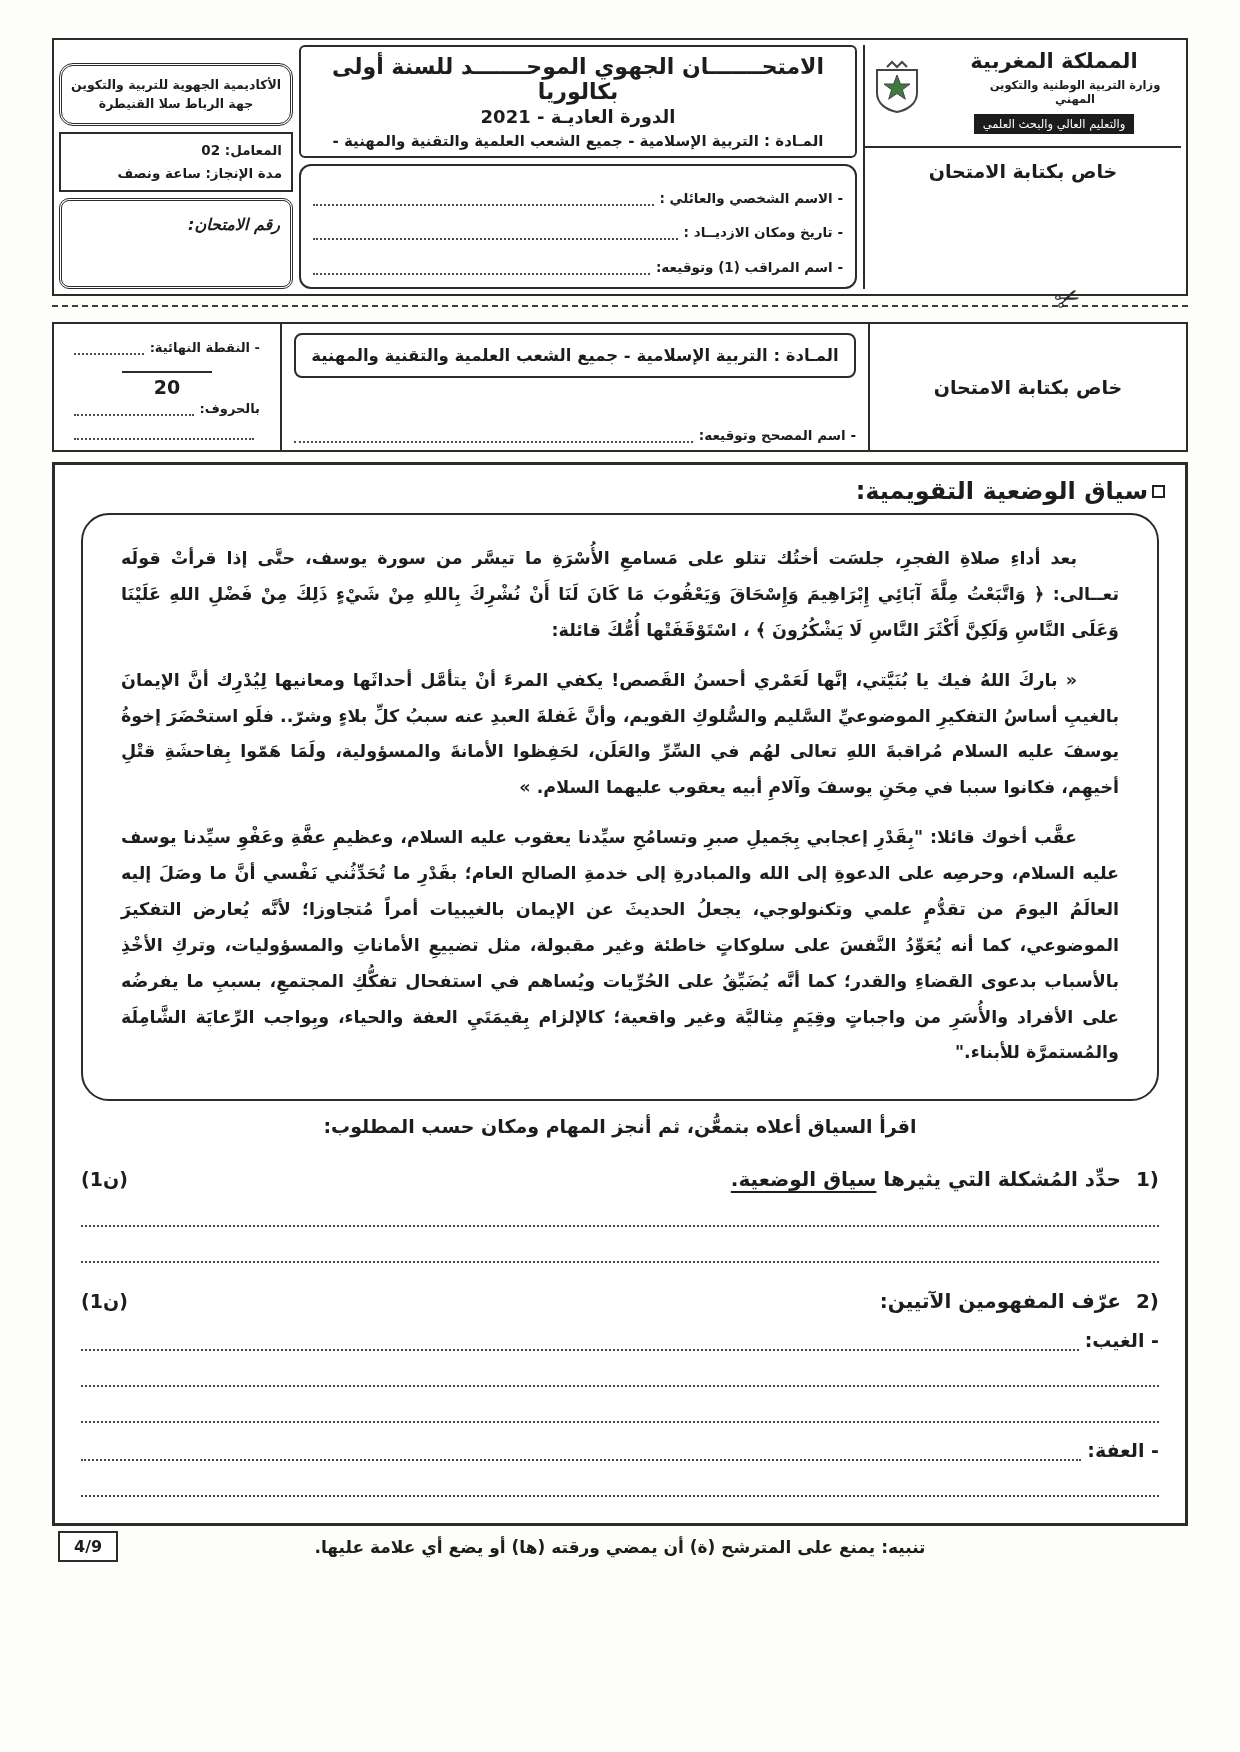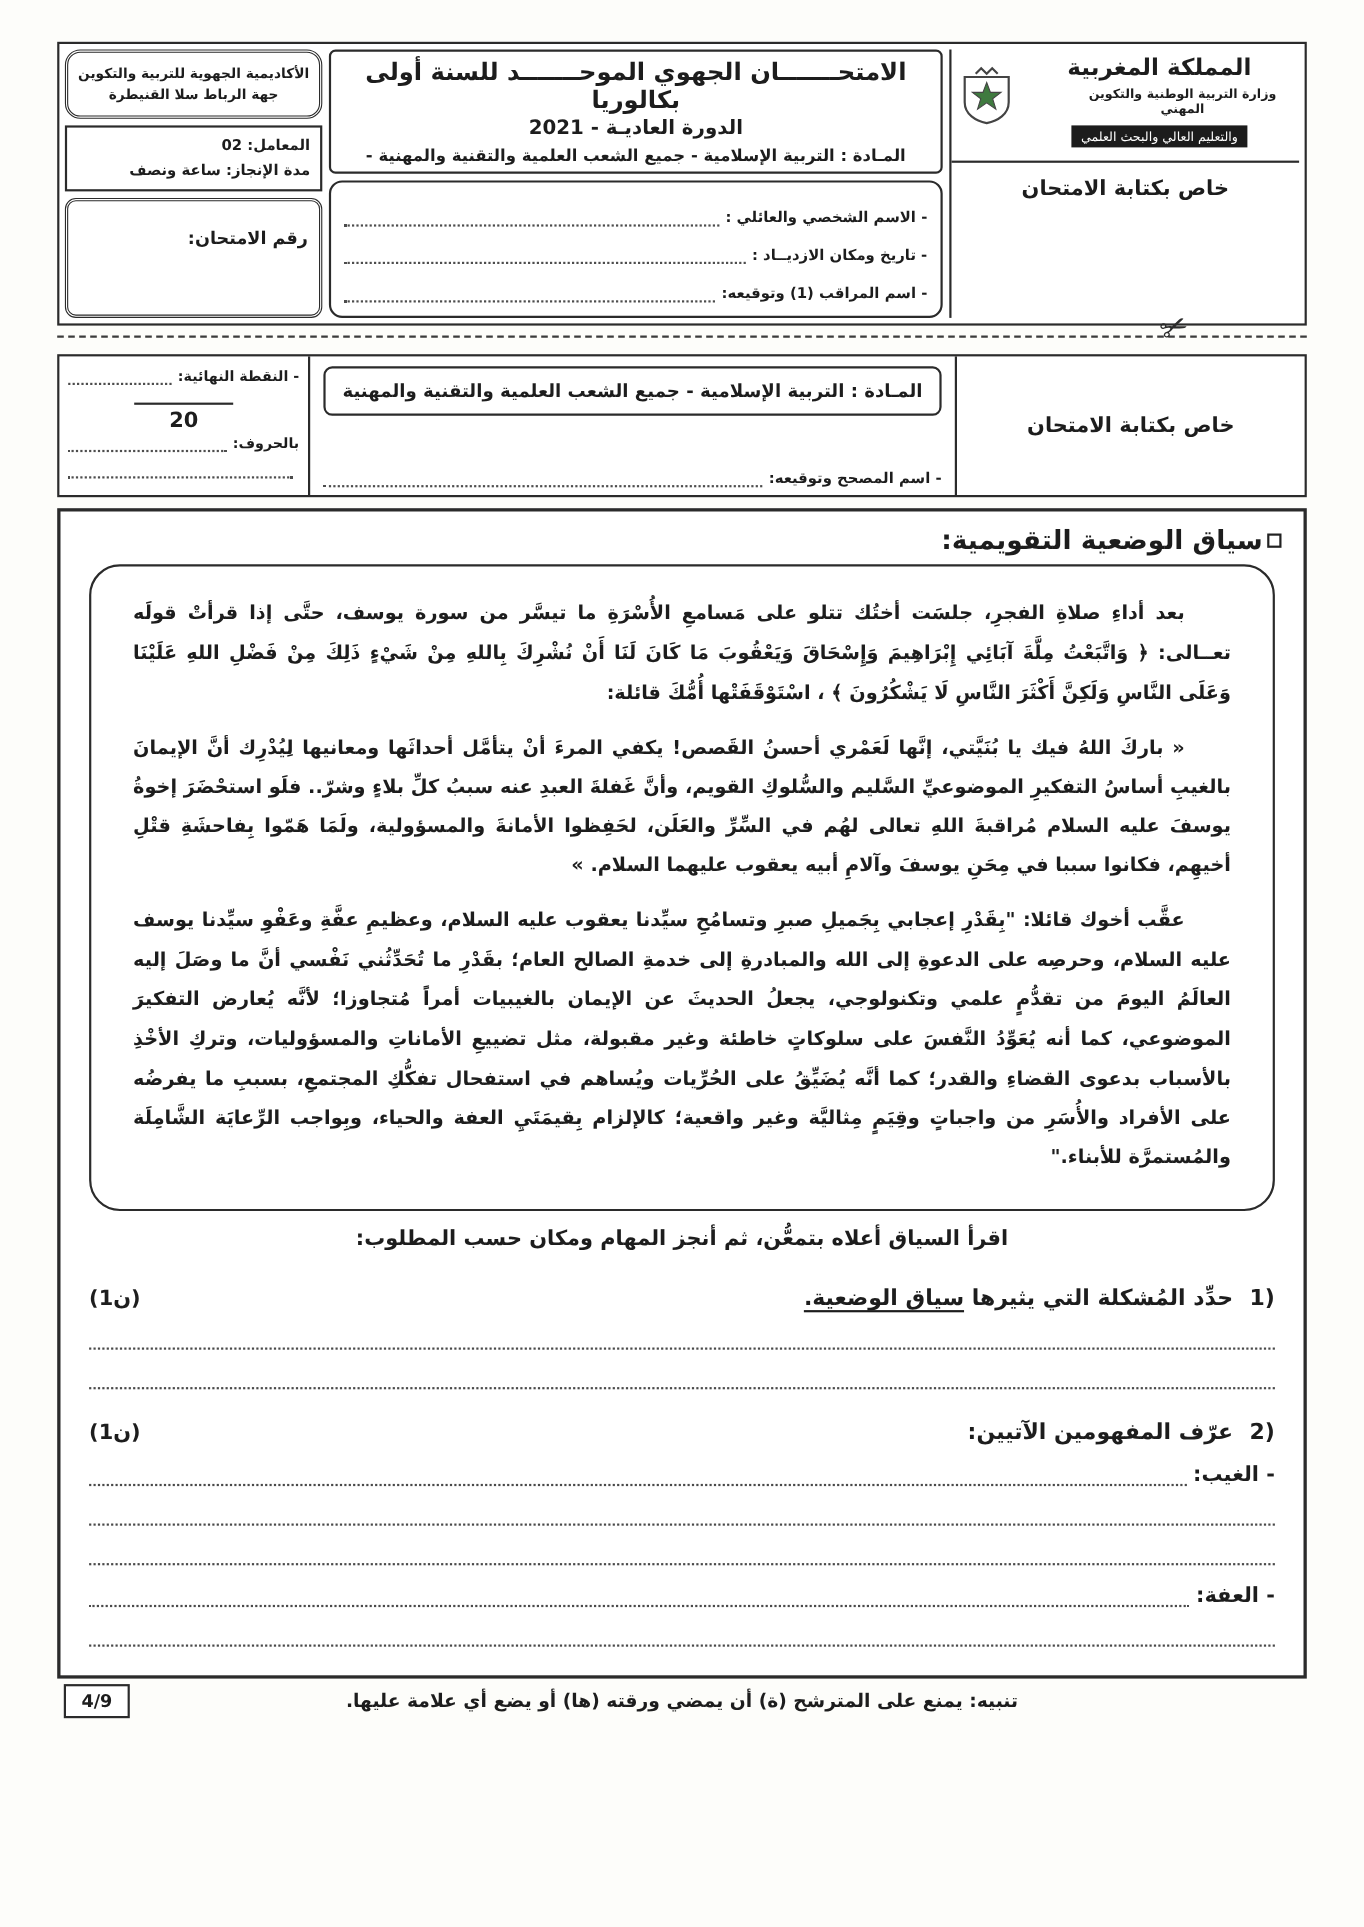--- a/index.html
+++ b/index.html
@@ -32,38 +32,38 @@
   .t3 { font-size:15px; font-weight:bold; margin-top:5px; }
   .fields-block {
     border:2px solid #2b2b2b; border-radius:12px; flex:1;
     padding:10px 12px 8px; display:flex; flex-direction:column; justify-content:space-around;
   }
   .field-row { display:flex; align-items:flex-end; font-size:13.5px; font-weight:bold; height:26px; }
   .field-label { white-space:nowrap; }
   .dot-fill { flex:1; border-bottom:2px dotted #4d4d4d; margin-right:6px; height:18px; }
 
   .academy-col { width:234px; display:flex; flex-direction:column; gap:6px; }
-  .stamp { border:3px double #2b2b2b; border-radius:14px; text-align:center; font-weight:bold; font-size:12.5px; padding:9px 4px; line-height:1.55; }
+  .stamp { border:3px double #2b2b2b; border-radius:14px; text-align:center; font-weight:bold; font-size:12.5px; padding:9px 4px; line-height:1.55;margin-top:18px; }
   .coef-box { border:2px solid #2b2b2b; font-weight:bold; font-size:13.5px; padding:5px 9px; line-height:1.7; }
-  .num-box { border:3px double #2b2b2b; border-radius:10px; flex:1; padding:24px 10px; font-weight:bold; font-size:16px; }
+  .num-box { border:3px double #2b2b2b; border-radius:10px; flex:1; padding:14px 10px; font-weight:bold; font-size:16px;font-style:italic; }
 
   
   .cut-line { position:absolute; top:305px; right:52px; width:1136px; border-top:2px dashed #3c3c3c; }
   .scissors { position:absolute; top:281px; right:160px; font-size:30px; color:#2b2b2b; transform:rotate(-22deg); }
 
   
   .grade-box {
     position:absolute; top:322px; right:52px; width:1136px; height:130px;
     border:2px solid #2b2b2b; background:#fff; display:flex;
   }
   .g-note { width:318px; border-left:2px solid #2b2b2b; display:flex; align-items:center; justify-content:center; font-weight:bold; font-size:19px; }
   .g-center { flex:1; padding:9px 12px 7px; display:flex; flex-direction:column; gap:9px; }
   .g-subject { border:2px solid #2b2b2b; border-radius:8px; text-align:center; font-weight:bold; font-size:16.5px; padding:11px 6px; }
   .g-corrector { display:flex; align-items:flex-end; font-size:13.5px; font-weight:bold; flex:1; }
-  .g-marks { width:228px; border-right:2px solid #2b2b2b; padding:8px 8px 6px; font-size:13px; font-weight:bold; display:flex; flex-direction:column; }
+  .g-marks { width:228px; border-right:2px solid #2b2b2b; padding:8px 20px 6px; font-size:13px; font-weight:bold; display:flex; flex-direction:column;justify-content:center; }
   .gm-row { display:flex; align-items:flex-end; }
   .gm-frac { width:90px; margin:4px auto 0; text-align:center; }
   .gm-frac-line { border-bottom:2px solid #2b2b2b; height:14px; margin-bottom:3px; }
   .gm-frac-val { font-size:19px; font-weight:bold; }
   .gm-last { margin-top:4px; }
 
   
   .main-box {
     position:absolute; top:462px; right:52px; width:1136px; height:1064px;
     border:3px solid #2b2b2b; background:#fff; padding:12px 20px; overflow:hidden;

